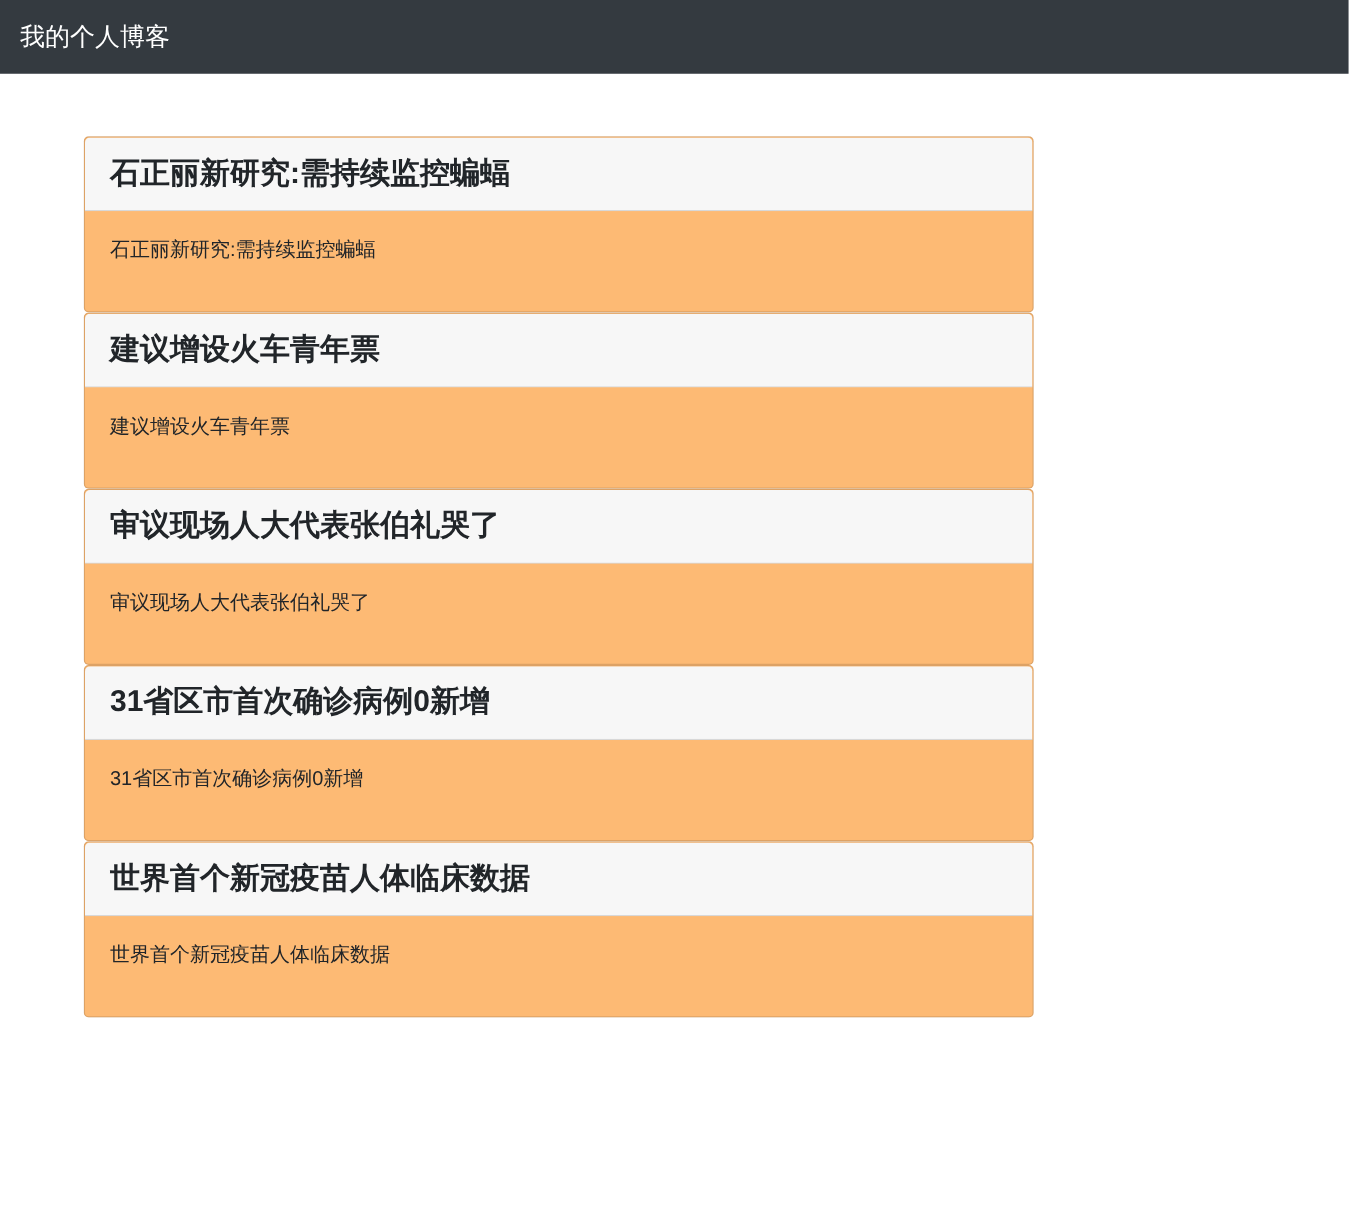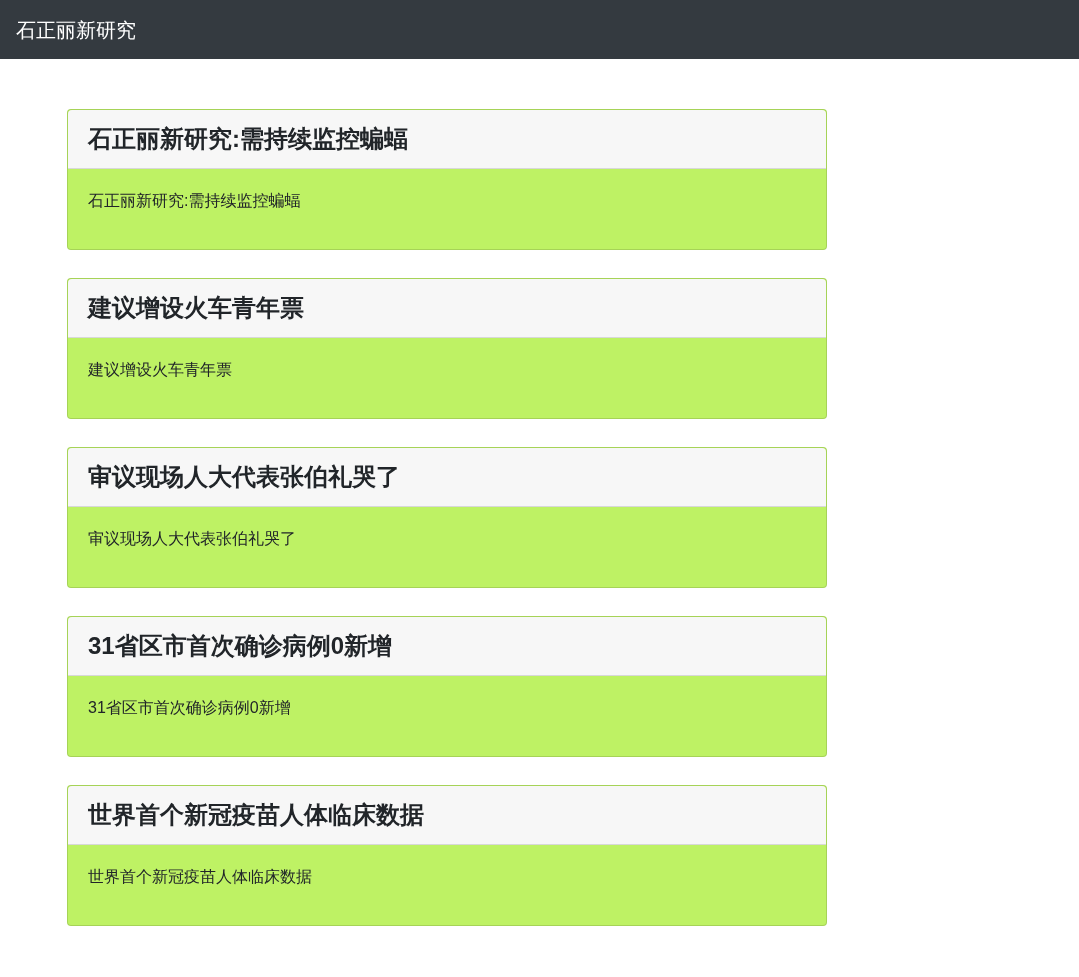--- a/index.html
+++ b/index.html
@@ -32,24 +32,23 @@
     white-space: nowrap;
   }
   
   .content {
     width: 760px;
     margin-left: 67px;
     padding-top: 50px;
     padding-bottom: 30px;
   }
   .card {
-    background: #bef264;
+    background: #fdba74;
     border: 1px solid rgba(0,0,0,0.125);
     border-radius: 4px;
-    margin-bottom: 28px;
   }
   .card-header {
     background: #f7f7f7;
     border-bottom: 1px solid rgba(0,0,0,0.125);
     border-radius: 4px 4px 0 0;
     padding: 12px 20px;
   }
   .card-title {
     font-size: 24px;
     line-height: 34px;
@@ -63,21 +62,21 @@
     font-size: 16px;
     line-height: 24px;
     margin: 0 0 16px 0;
     color: #212529;
   }
 </style>
 </head>
 <body>
 
 <header class="navbar">
-  <a class="navbar-brand">石正丽新研究</a>
+  <a class="navbar-brand">我的个人博客</a>
 </header>
 
 <main class="content">
 
     <article class="card">
       <div class="card-header">
         <h3 class="card-title">石正丽新研究:需持续监控蝙蝠</h3>
       </div>
       <div class="card-body">
         <p class="card-text">石正丽新研究:需持续监控蝙蝠</p>

